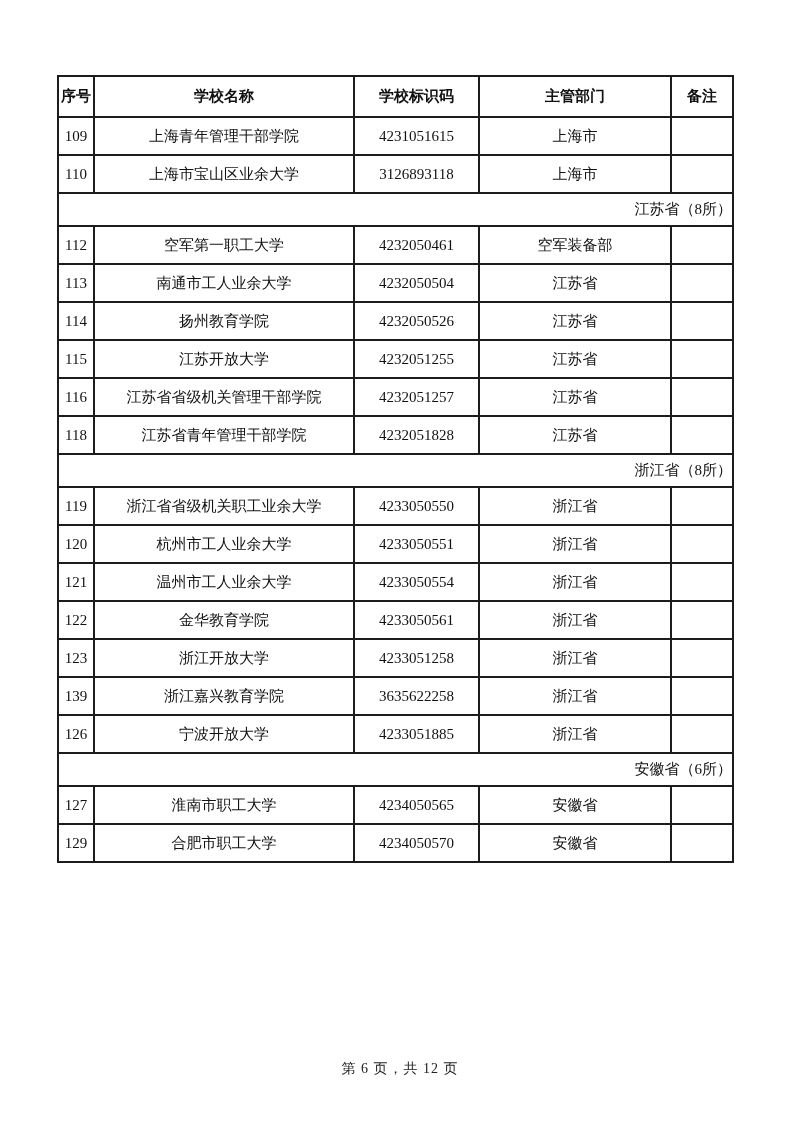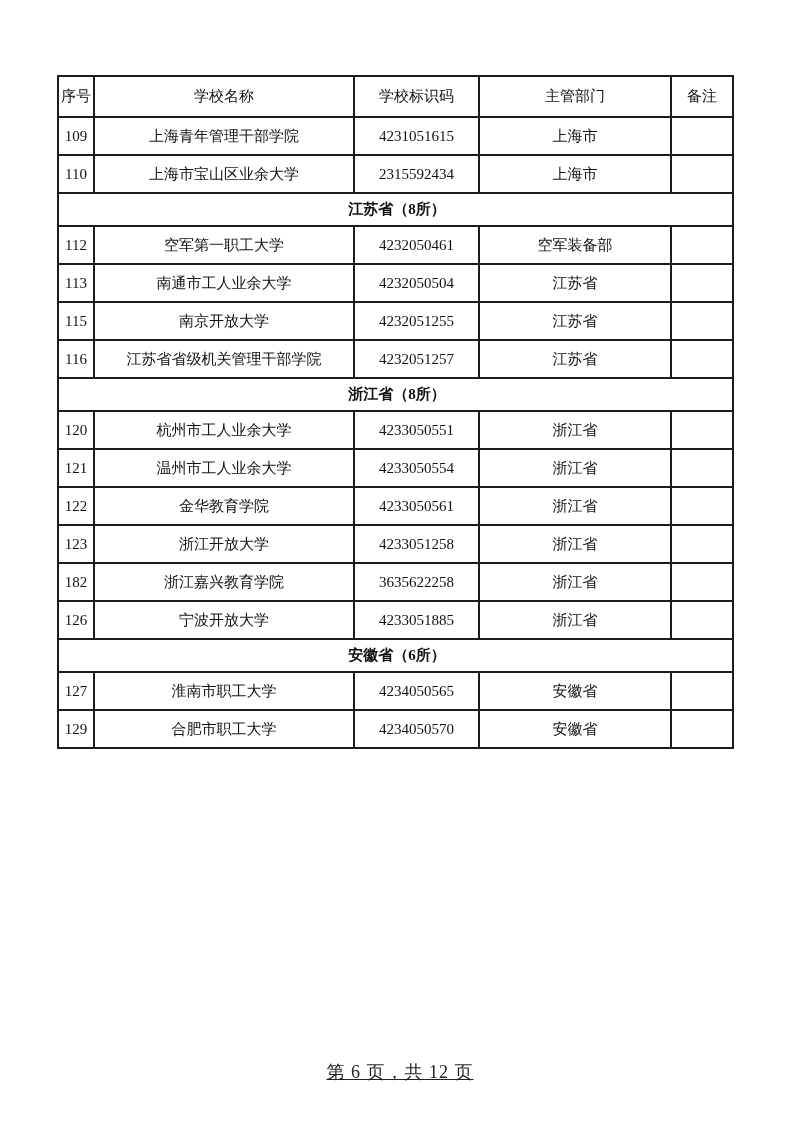--- a/index.html
+++ b/index.html
@@ -33,44 +33,43 @@
     border: 2px solid #1c1c1c;
     padding: 0;
     text-align: center;
     vertical-align: middle;
     font-size: 15px;
     line-height: 1.1;
     overflow: hidden;
     white-space: nowrap;
   }
   table.schools th {
-    font-weight: normal;
+    font-weight: bold;
     height: 39px;
     border-radius: 10px;
   }
   table.schools td {
     height: 36px;
     font-weight: normal;
   }
   table.schools tr.section-row td {
-    text-align: center;
+    text-align: right;
     padding-left: 3px;
-    font-weight: bold;
+    font-weight: normal;
     height: 31px;
   }
   .page-footer {
     position: absolute;
     left: 0;
     top: 1060px;
     width: 100%;
     text-align: center;
-    font-size: 18px;
+    font-size: 14px;
     color: #222222;
     letter-spacing: 1px;
-    text-decoration: underline;
   }
 </style>
 </head>
 <body>
 
 <div class="page">
 
   <table class="schools">
     <colgroup>
       <col style="width:36px">
@@ -92,21 +91,21 @@
         <tr>
           <td>109</td>
           <td>上海青年管理干部学院</td>
           <td>4231051615</td>
           <td>上海市</td>
           <td></td>
         </tr>
         <tr>
           <td>110</td>
           <td>上海市宝山区业余大学</td>
-          <td>2315592434</td>
+          <td>3126893118</td>
           <td>上海市</td>
           <td></td>
         </tr>
         <tr class="section-row">
           <td colspan="5">江苏省（8所）</td>
         </tr>
         <tr>
           <td>112</td>
           <td>空军第一职工大学</td>
           <td>4232050461</td>
@@ -114,35 +113,56 @@
           <td></td>
         </tr>
         <tr>
           <td>113</td>
           <td>南通市工人业余大学</td>
           <td>4232050504</td>
           <td>江苏省</td>
           <td></td>
         </tr>
         <tr>
+          <td>114</td>
+          <td>扬州教育学院</td>
+          <td>4232050526</td>
+          <td>江苏省</td>
+          <td></td>
+        </tr>
+        <tr>
           <td>115</td>
-          <td>南京开放大学</td>
+          <td>江苏开放大学</td>
           <td>4232051255</td>
           <td>江苏省</td>
           <td></td>
         </tr>
         <tr>
           <td>116</td>
           <td>江苏省省级机关管理干部学院</td>
           <td>4232051257</td>
           <td>江苏省</td>
           <td></td>
         </tr>
+        <tr>
+          <td>118</td>
+          <td>江苏省青年管理干部学院</td>
+          <td>4232051828</td>
+          <td>江苏省</td>
+          <td></td>
+        </tr>
         <tr class="section-row">
           <td colspan="5">浙江省（8所）</td>
+        </tr>
+        <tr>
+          <td>119</td>
+          <td>浙江省省级机关职工业余大学</td>
+          <td>4233050550</td>
+          <td>浙江省</td>
+          <td></td>
         </tr>
         <tr>
           <td>120</td>
           <td>杭州市工人业余大学</td>
           <td>4233050551</td>
           <td>浙江省</td>
           <td></td>
         </tr>
         <tr>
           <td>121</td>
@@ -159,21 +179,21 @@
           <td></td>
         </tr>
         <tr>
           <td>123</td>
           <td>浙江开放大学</td>
           <td>4233051258</td>
           <td>浙江省</td>
           <td></td>
         </tr>
         <tr>
-          <td>182</td>
+          <td>139</td>
           <td>浙江嘉兴教育学院</td>
           <td>3635622258</td>
           <td>浙江省</td>
           <td></td>
         </tr>
         <tr>
           <td>126</td>
           <td>宁波开放大学</td>
           <td>4233051885</td>
           <td>浙江省</td>

